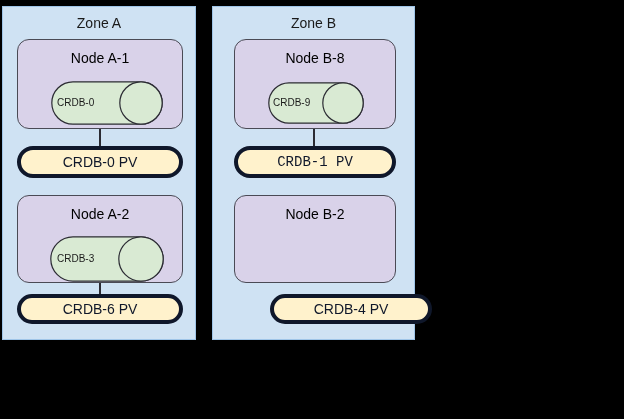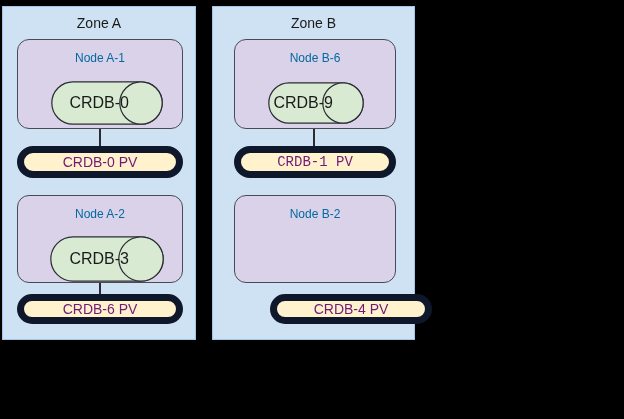--- a/index.html
+++ b/index.html
@@ -34,54 +34,54 @@
     background:#d9d2e9;
     border:1px solid #4a4a55;
     border-radius:12px;
     box-sizing:border-box;
   }
   .node-title{
     position:absolute;
     left:0;right:0;
     top:10px;
     text-align:center;
-    font-size:12px;
-    color:#0369a1;
+    font-size:14px;
+    color:#000000;
     line-height:16px;
     white-space:nowrap;
   }
 
   
   .cyl{
     position:absolute;
   }
   .cyl svg{display:block;overflow:visible;}
   .cyl-label{
     position:absolute;
     left:0;
     top:50%;
     transform:translateY(-50%);
-    text-align:right;
-    font-size:16px;
+    text-align:left;
+    font-size:10px;
     color:#1a1a1a;
     line-height:12px;
     white-space:nowrap;
   }
 
   .pv{
     position:absolute;
     background:#fff2cc;
-    border:7px solid #0f172a;
+    border:4px solid #0f172a;
     border-radius:16px;
     box-sizing:border-box;
     display:flex;
     align-items:center;
     justify-content:center;
     font-size:14px;
-    color:#701a75;
+    color:#0f172a;
     white-space:nowrap;
   }
 
   .link{
     position:absolute;
     width:2px;
     background:#2b2b33;
   }
 </style>
 </head>
@@ -118,21 +118,21 @@
     </div>
     <div class="link" style="left:96px;top:276px;height:12px;"></div>
 
     <div class="pv" style="left:14px;top:287px;width:166px;height:30px;">CRDB-6 PV</div>
   </div>
 
   <div class="zone" style="left:212px;top:2px;width:203px;height:334px;">
     <div class="zone-title">Zone B</div>
 
     <div class="node" style="left:21px;top:32px;width:162px;height:90px;">
-      <div class="node-title">Node B-6</div>
+      <div class="node-title">Node B-8</div>
       <div class="cyl" style="left:33px;top:42px;width:96px;height:42px;">
         <svg width="96" height="42" viewBox="0 0 96 42">
           <path d="M21,0.8 H75 A20.2,20.2 0 0 1 75,41.2 H21 A20.2,20.2 0 0 1 21,0.8 Z" fill="#d9ead3" stroke="#2b2b33" stroke-width="1.2"></path>
           <ellipse cx="75" cy="21" rx="20.2" ry="20.2" fill="#d9ead3" stroke="#2b2b33" stroke-width="1.2"></ellipse>
         </svg>
         <div class="cyl-label" style="width:60px;left:5px;">CRDB-9</div>
       </div>
     </div>
     <div class="link" style="left:100px;top:122px;height:18px;"></div>
 

